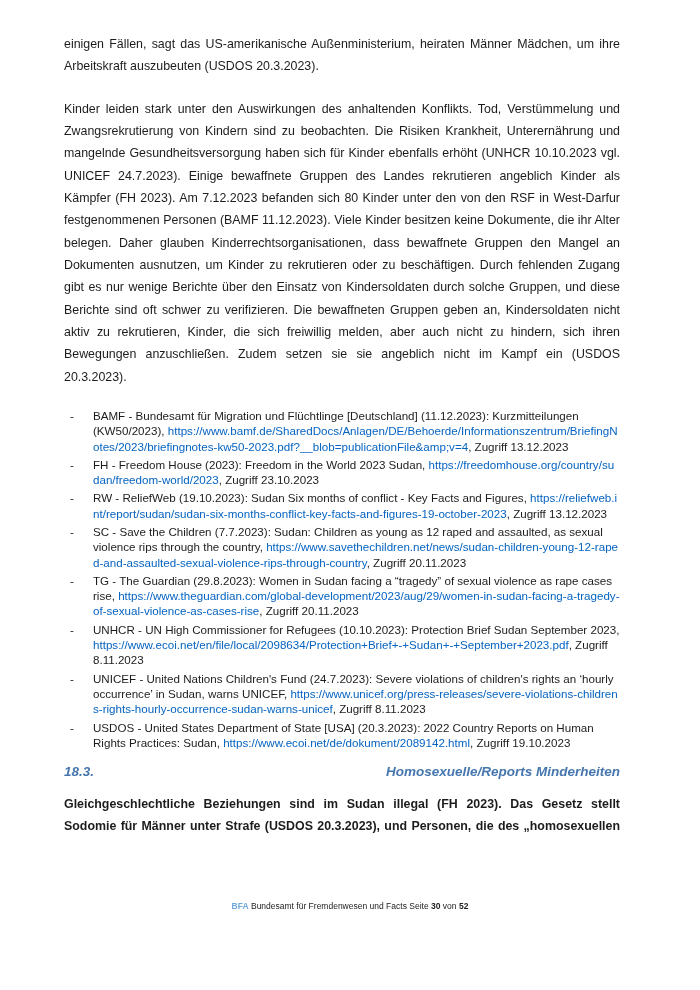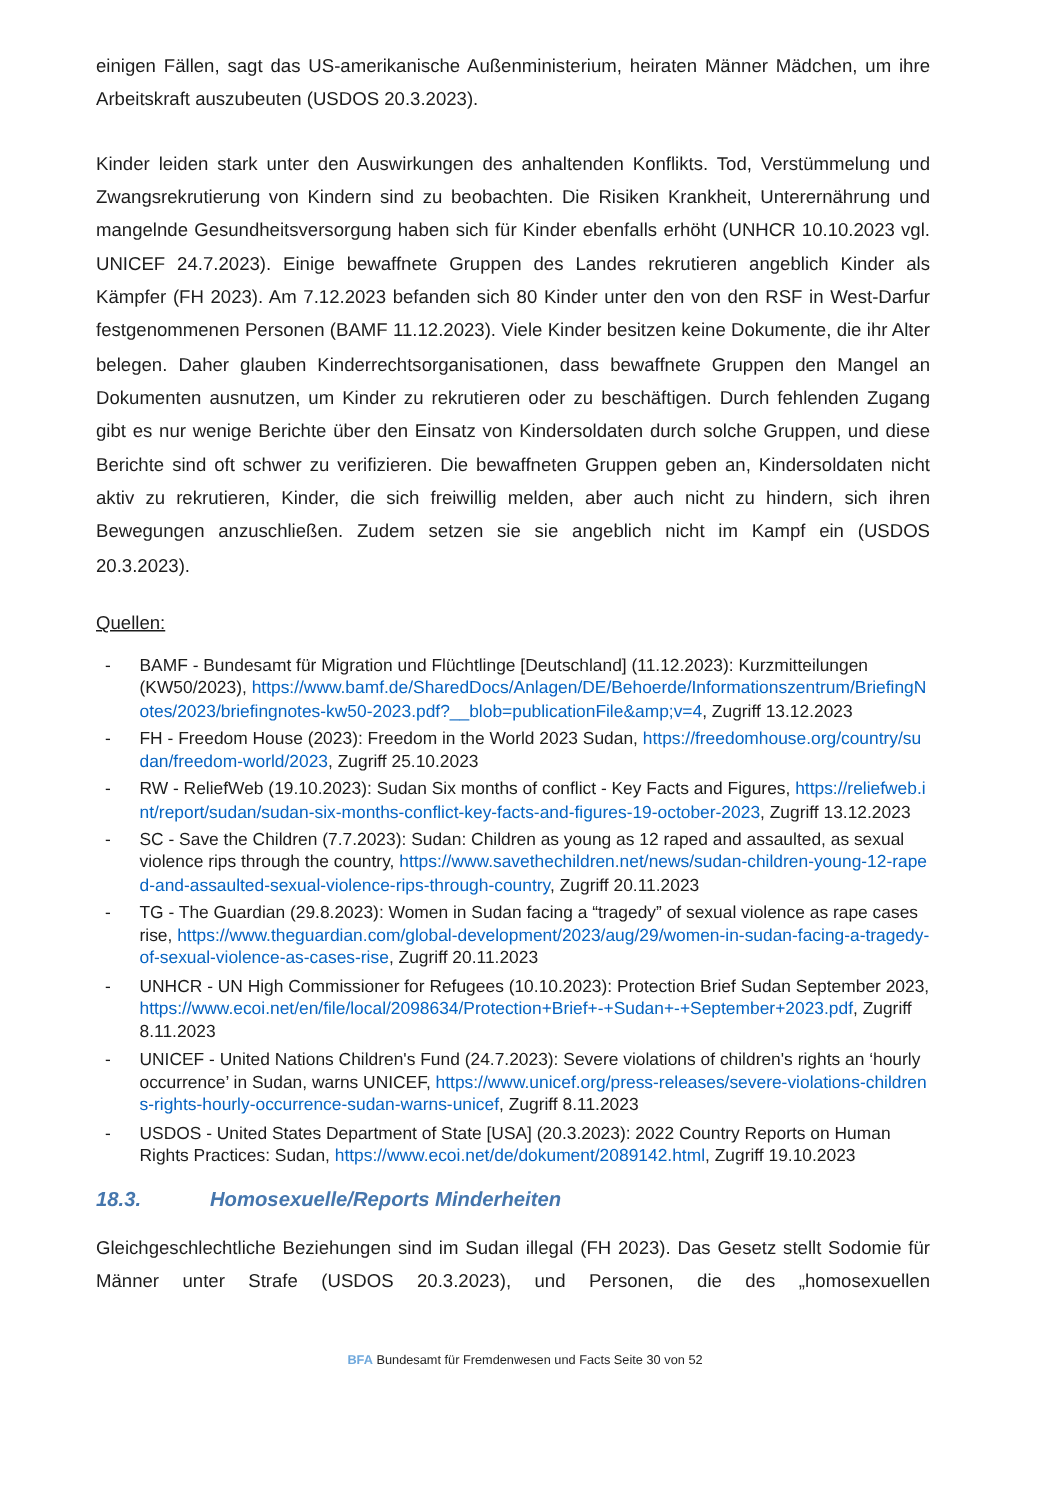--- a/index.html
+++ b/index.html
@@ -18,21 +18,21 @@
     height: 910px;
     padding: 33px 80px 0 64px;
     position: relative;
   }
   .para {
     font-size: 12.4px;
     line-height: 1.8;
     text-align: justify;
     margin: 0 0 20px 0;
   }
-  .para.last-stretch { text-align-last: justify; margin-bottom: 0; }
+  .para.last-stretch { text-align-last: justify; margin-bottom: 0; font-weight: bold; }
   .sources-heading {
     font-size: 12.4px;
     text-decoration: underline;
     margin: 4px 0 14px 0;
   }
   .sources-list {
     margin: 0 0 8px 0;
     padding: 0;
     list-style: none;
   }
@@ -54,49 +54,49 @@
     word-break: break-all;
     cursor: pointer;
   }
   .section-heading {
     color: #4576ad;
     font-weight: bold;
     font-style: italic;
     font-size: 13.5px;
     margin: 14px 0 14px 0;
     display: flex;
+    justify-content: space-between;
   }
   .section-number { width: 76px; flex: none; }
   .footer {
     position: absolute;
     left: 0;
     right: 0;
     top: 901px;
     text-align: center;
     font-size: 8.5px;
     color: #222222;
   }
   .footer .brand { color: #6fa8dc; font-weight: bold; }
-  .footer b { font-weight: normal; margin-top: 32px; }
+  .footer b { font-weight: bold; margin-top: 32px; }
 </style>
 </head>
 <body>
 
 <div class="page">
 
   <p class="para">einigen Fällen, sagt das US-amerikanische Außenministerium, heiraten Männer Mädchen, um ihre Arbeitskraft auszubeuten (USDOS 20.3.2023).</p>
 
   <p class="para">Kinder leiden stark unter den Auswirkungen des anhaltenden Konflikts. Tod, Verstümmelung und Zwangsrekrutierung von Kindern sind zu beobachten. Die Risiken Krankheit, Unterernährung und mangelnde Gesundheitsversorgung haben sich für Kinder ebenfalls erhöht (UNHCR 10.10.2023 vgl. UNICEF 24.7.2023). Einige bewaffnete Gruppen des Landes rekrutieren angeblich Kinder als Kämpfer (FH 2023). Am 7.12.2023 befanden sich 80 Kinder unter den von den RSF in West-Darfur festgenommenen Personen (BAMF 11.12.2023). Viele Kinder besitzen keine Dokumente, die ihr Alter belegen. Daher glauben Kinderrechtsorganisationen, dass bewaffnete Gruppen den Mangel an Dokumenten ausnutzen, um Kinder zu rekrutieren oder zu beschäftigen. Durch fehlenden Zugang gibt es nur wenige Berichte über den Einsatz von Kindersoldaten durch solche Gruppen, und diese Berichte sind oft schwer zu verifizieren. Die bewaffneten Gruppen geben an, Kindersoldaten nicht aktiv zu rekrutieren, Kinder, die sich freiwillig melden, aber auch nicht zu hindern, sich ihren Bewegungen anzuschließen. Zudem setzen sie sie angeblich nicht im Kampf ein (USDOS 20.3.2023).</p>
 
-  <p class="sources-heading">Quellen:</p>
 
   <ul class="sources-list" id="sources-list">
     <li class="source-item"><span class="dash">-</span><span class="prefix">BAMF - Bundesamt für Migration und Flüchtlinge [Deutschland] (11.12.2023): Kurzmitteilungen (KW50/2023), </span><a class="source-link">https://www.bamf.de/SharedDocs/Anlagen/DE/Behoerde/Informationszentrum/BriefingNotes/2023/briefingnotes-kw50-2023.pdf?__blob=publicationFile&amp;amp;v=4</a><span class="suffix">, Zugriff 13.12.2023</span></li>
 
-    <li class="source-item"><span class="dash">-</span><span class="prefix">FH - Freedom House (2023): Freedom in the World 2023 Sudan, </span><a class="source-link">https://freedomhouse.org/country/sudan/freedom-world/2023</a><span class="suffix">, Zugriff 25.10.2023</span></li>
+    <li class="source-item"><span class="dash">-</span><span class="prefix">FH - Freedom House (2023): Freedom in the World 2023 Sudan, </span><a class="source-link">https://freedomhouse.org/country/sudan/freedom-world/2023</a><span class="suffix">, Zugriff 23.10.2023</span></li>
 
     <li class="source-item"><span class="dash">-</span><span class="prefix">RW - ReliefWeb (19.10.2023): Sudan Six months of conflict - Key Facts and Figures, </span><a class="source-link">https://reliefweb.int/report/sudan/sudan-six-months-conflict-key-facts-and-figures-19-october-2023</a><span class="suffix">, Zugriff 13.12.2023</span></li>
 
     <li class="source-item"><span class="dash">-</span><span class="prefix">SC - Save the Children (7.7.2023): Sudan: Children as young as 12 raped and assaulted, as sexual violence rips through the country, </span><a class="source-link">https://www.savethechildren.net/news/sudan-children-young-12-raped-and-assaulted-sexual-violence-rips-through-country</a><span class="suffix">, Zugriff 20.11.2023</span></li>
 
     <li class="source-item"><span class="dash">-</span><span class="prefix">TG - The Guardian (29.8.2023): Women in Sudan facing a “tragedy” of sexual violence as rape cases rise, </span><a class="source-link">https://www.theguardian.com/global-development/2023/aug/29/women-in-sudan-facing-a-tragedy-of-sexual-violence-as-cases-rise</a><span class="suffix">, Zugriff 20.11.2023</span></li>
 
     <li class="source-item"><span class="dash">-</span><span class="prefix">UNHCR - UN High Commissioner for Refugees (10.10.2023): Protection Brief Sudan September 2023, </span><a class="source-link">https://www.ecoi.net/en/file/local/2098634/Protection+Brief+-+Sudan+-+September+2023.pdf</a><span class="suffix">, Zugriff 8.11.2023</span></li>
 
     <li class="source-item"><span class="dash">-</span><span class="prefix">UNICEF - United Nations Children's Fund (24.7.2023): Severe violations of children's rights an ‘hourly occurrence’ in Sudan, warns UNICEF, </span><a class="source-link">https://www.unicef.org/press-releases/severe-violations-childrens-rights-hourly-occurrence-sudan-warns-unicef</a><span class="suffix">, Zugriff 8.11.2023</span></li>

